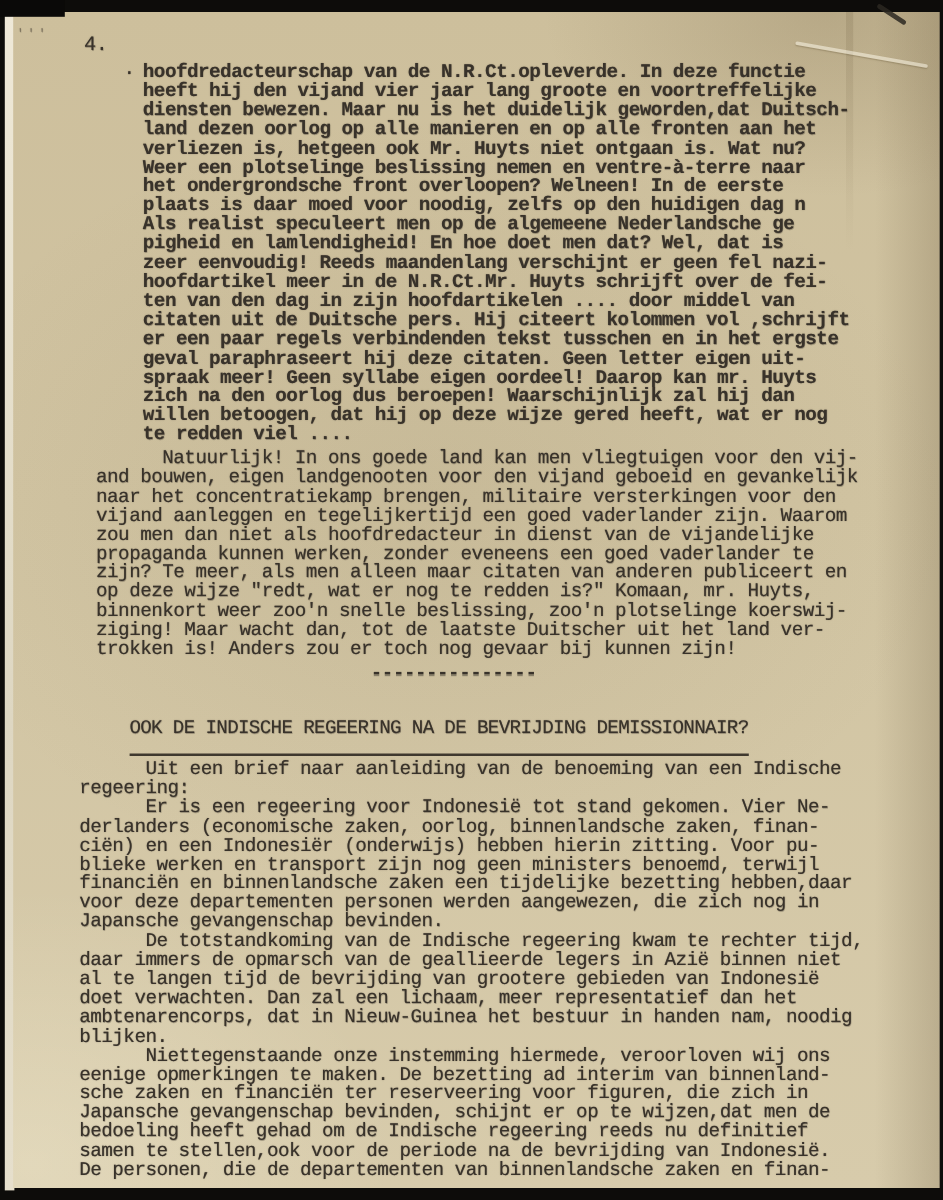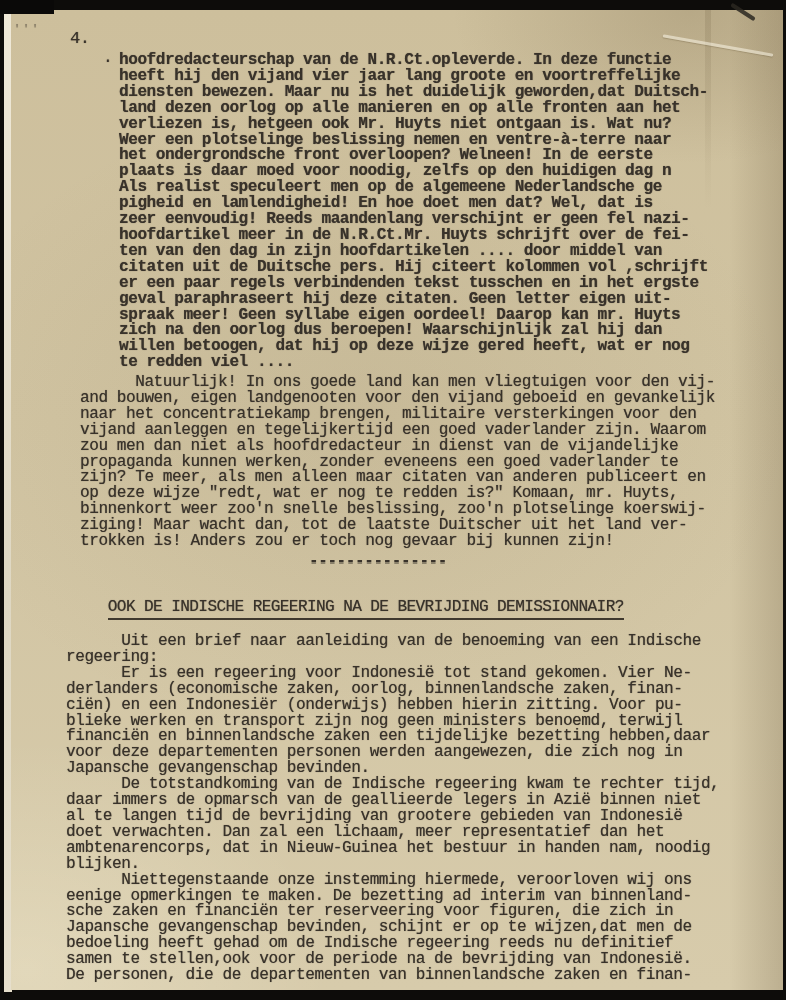--- a/index.html
+++ b/index.html
@@ -38,21 +38,21 @@
   }
   #page-number{left:70px;top:31px;font-size:17px;}
   #stray-dot{left:103px;top:54px;}
   #margin-marks{left:14px;top:22px;font-size:10px;opacity:0.55;letter-spacing:3px;}
   #para1{left:119px;top:53px;font-weight:bold;}
   #para2{left:80px;top:375px;}
   #divider{left:309px;top:554px;font-weight:bold;text-shadow:0 2px 0 rgba(56,50,42,0.45);}
   #heading{left:71px;top:584px;}
   #heading .u{
     border-bottom:2px solid rgba(47,41,33,0.9);
-    padding-bottom:2px;
+    padding-bottom:12px;
     letter-spacing:-0.55px;
   }
   #para3{left:66px;top:634px;}
   #artifact-stroke{
     position:absolute;left:729px;top:10px;width:28px;height:4px;
     background:#2c2821;border-radius:2px;transform:rotate(33deg);opacity:0.85;z-index:4;
   }
   #artifact-crease{
     position:absolute;left:662px;top:44px;width:112px;height:3px;
     background:rgba(255,252,238,0.5);box-shadow:0 1px 1px rgba(110,94,62,0.35);

